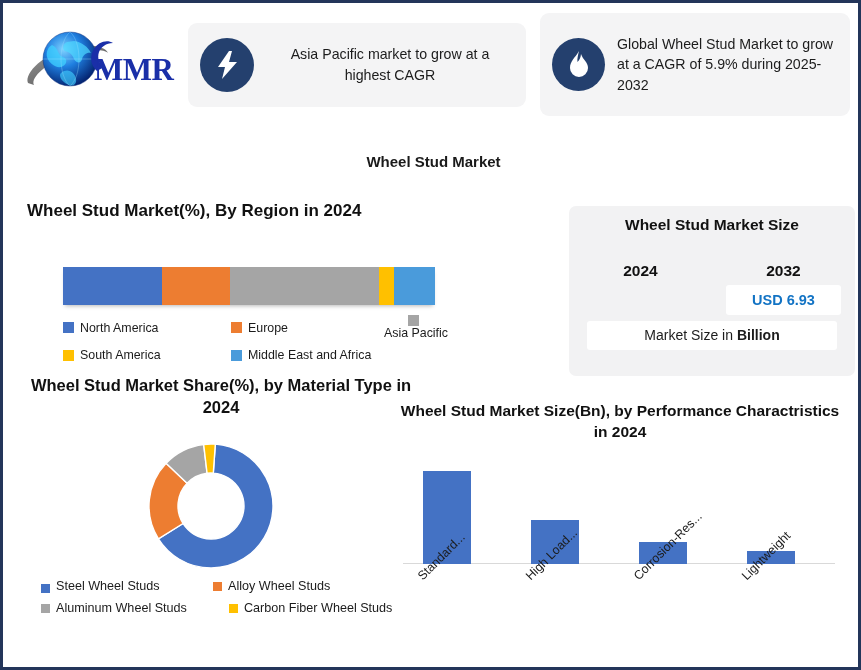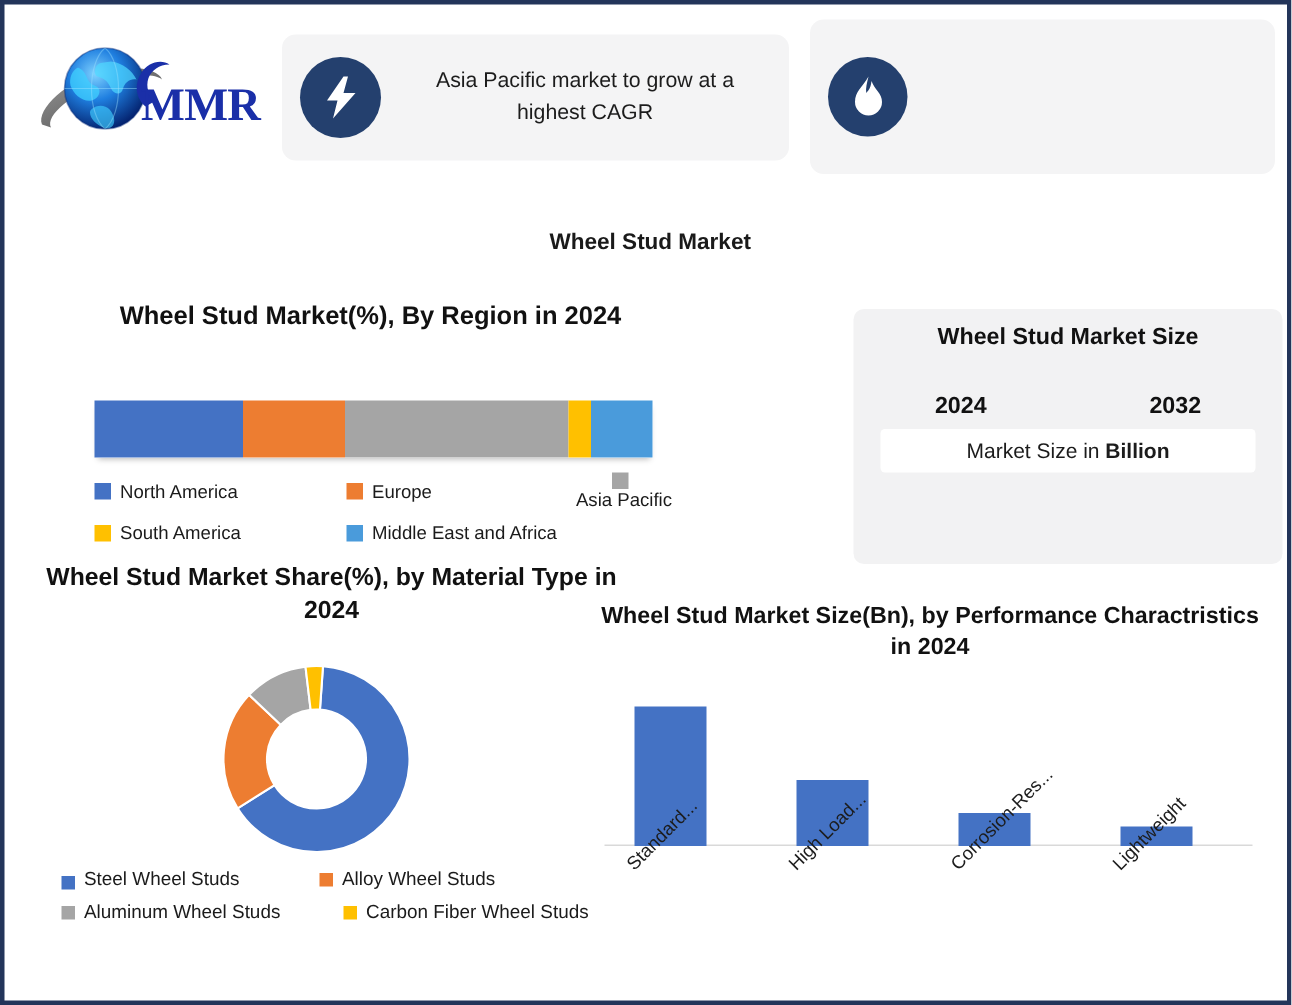--- a/index.html
+++ b/index.html
@@ -94,21 +94,21 @@
     font-weight: bold;
     color: #1a1a1a;
   }
 
   
   .region-block { position: absolute; left: 24px; top: 198px; width: 470px; }
   .region-title {
     font-size: 17px;
     font-weight: bold;
     color: #111;
-    text-align: center;
+    text-align: left;
     width: 440px;
   }
   .stack-wrap {
     position: absolute;
     left: 36px; top: 66px;
     width: 372px; height: 38px;
     display: flex;
     box-shadow: 0 3px 4px -2px rgba(0,0,0,0.28);
   }
   .stack-seg { height: 100%; }
@@ -291,20 +291,21 @@
       </span>
       <span class="hl-text">Asia Pacific market to grow at a highest CAGR</span>
     </div>
 
     <div class="hl-card two">
       <span class="hl-icon">
         <svg width="24" height="30" viewBox="0 0 24 30">
           <path d="M12 1 C8 8 3 11 3 18 a9 9 0 0 0 18 0 C21 12 16 10 14 4 C13.6 8 12.4 10 10.5 12 C10 9 11 5 12 1 Z" fill="#ffffff"></path>
         </svg>
       </span>
+      <span class="hl-text">Global Wheel Stud Market to grow at a CAGR of 5.9% during 2025-2032</span>
     </div>
   </div>
 
   <div class="main-title">Wheel Stud Market</div>
 
   <div class="region-block">
     <div class="region-title">Wheel Stud Market(%), By Region in 2024</div>
     <div class="stack-wrap">
       <div class="stack-seg" style="width: 26.5%; background: rgb(68, 114, 196);"></div>
       <div class="stack-seg" style="width: 18.5%; background: rgb(237, 125, 49);"></div>
@@ -337,20 +338,21 @@
   </div>
 
   <div class="ms-card">
     <div class="ms-title">Wheel Stud Market Size</div>
     <div class="ms-years">
       <div class="ms-col">
         <div class="ms-year">2024</div>
       </div>
       <div class="ms-col">
         <div class="ms-year">2032</div>
+        <div class="ms-val-box">USD 6.93</div>
       </div>
     </div>
     <div class="ms-foot">
       <span>Market Size in </span><b>Billion</b>
     </div>
   </div>
 
   <div class="donut-block">
     <div class="donut-title">Wheel Stud Market Share(%), by Material Type in 2024</div>
     <div class="donut-holder">

